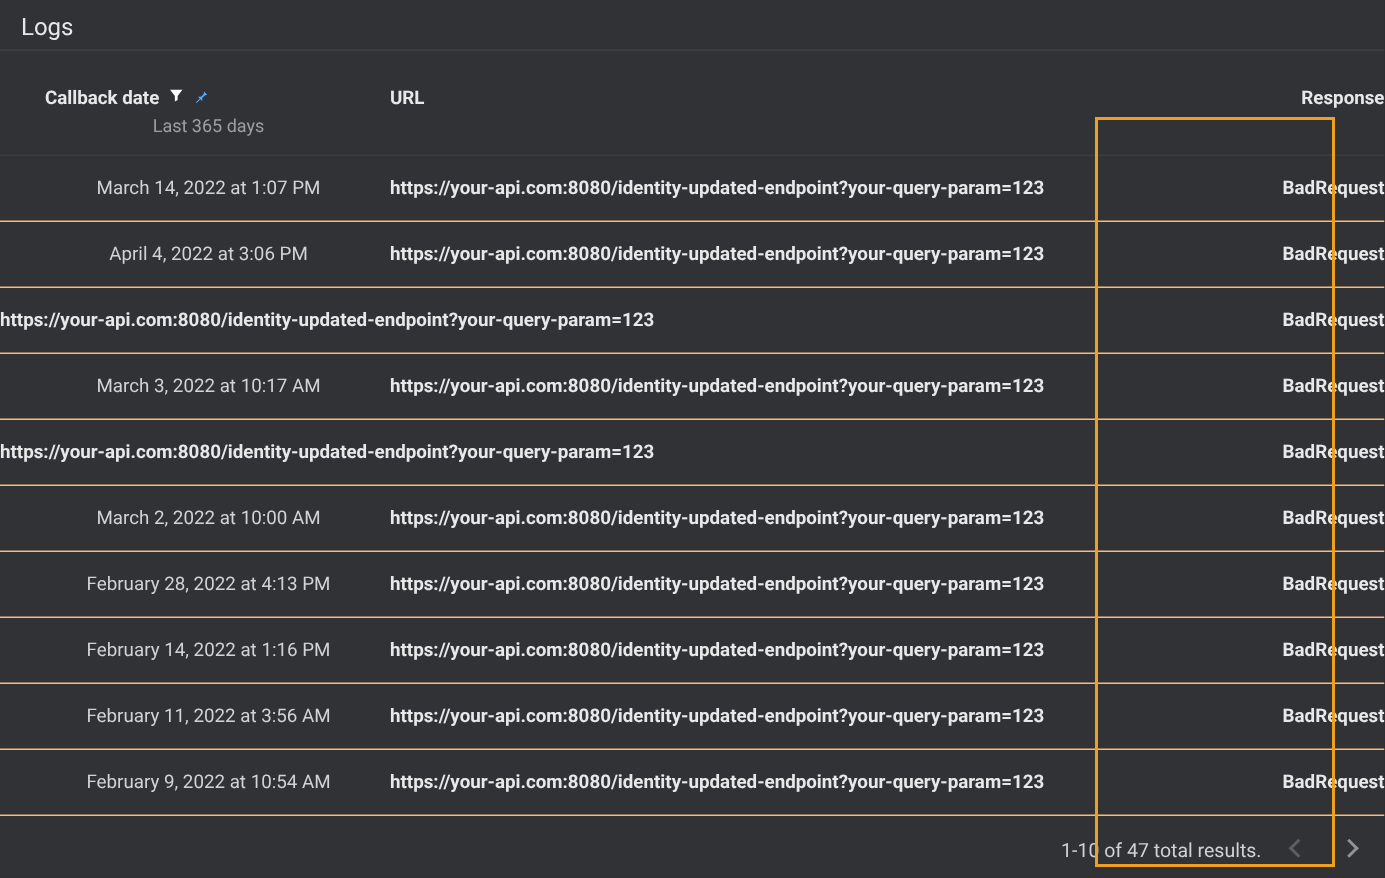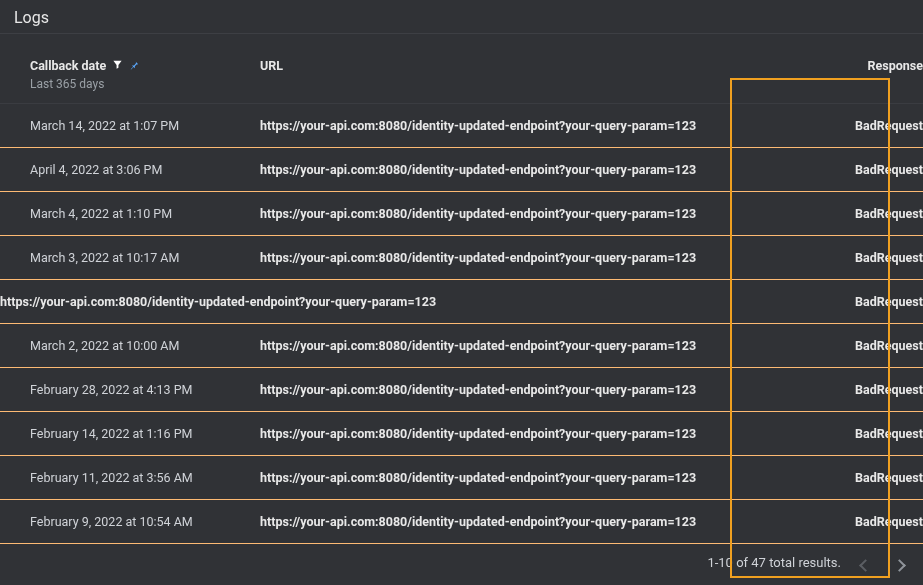--- a/index.html
+++ b/index.html
@@ -51,20 +51,21 @@
       border-bottom: 1px solid #3a3c41;
       align-items: flex-start;
     }
     .tbody-row {
       padding: 14px 0;
     }
     .col-date {
       width: 260px;
       padding-left: 30px;
       padding-right: 12px;
+      text-align: center;
     }
     .col-url {
       flex: 1;
       padding-right: 12px;
     }
     .col-resp {
       width: 140px;
       text-align: right;
       padding-left: 26px;
     }
@@ -111,21 +112,21 @@
       border: 2px solid #f0a020;
       pointer-events: none;
       top: 44px;
       left: 730px;
       width: 160px;
       height: 500px;
     }
     .footer {
       display: flex;
       justify-content: flex-end;
-      align-items: flex-start;
+      align-items: flex-end;
       padding: 10px 14px 10px 14px;
       gap: 14px;
       background:#303236;
     }
     .results-text {
       color: #cfd2d7;
       font-size: 13px;
     }
     .page-btn {
       width: 20px;
@@ -187,21 +188,20 @@
             <div class="col-date"><span class="cell">March 14, 2022 at 1:07 PM</span></div>
             <div class="col-url"><span class="cell url">https://your-api.com:8080/identity-updated-endpoint?your-query-param=123</span></div>
             <div class="col-resp"><span class="cell resp">BadRequest</span></div>
           </div>
           <div class="tbody-row">
             <div class="col-date"><span class="cell">April 4, 2022 at 3:06 PM</span></div>
             <div class="col-url"><span class="cell url">https://your-api.com:8080/identity-updated-endpoint?your-query-param=123</span></div>
             <div class="col-resp"><span class="cell resp">BadRequest</span></div>
           </div>
           <div class="tbody-row">
-            <div class="col-date"><span class="cell">March 4, 2022 at 1:10 PM</span></div>
             <div class="col-url"><span class="cell url">https://your-api.com:8080/identity-updated-endpoint?your-query-param=123</span></div>
             <div class="col-resp"><span class="cell resp">BadRequest</span></div>
           </div>
           <div class="tbody-row">
             <div class="col-date"><span class="cell">March 3, 2022 at 10:17 AM</span></div>
             <div class="col-url"><span class="cell url">https://your-api.com:8080/identity-updated-endpoint?your-query-param=123</span></div>
             <div class="col-resp"><span class="cell resp">BadRequest</span></div>
           </div>
           <div class="tbody-row">
             <div class="col-url"><span class="cell url">https://your-api.com:8080/identity-updated-endpoint?your-query-param=123</span></div>

